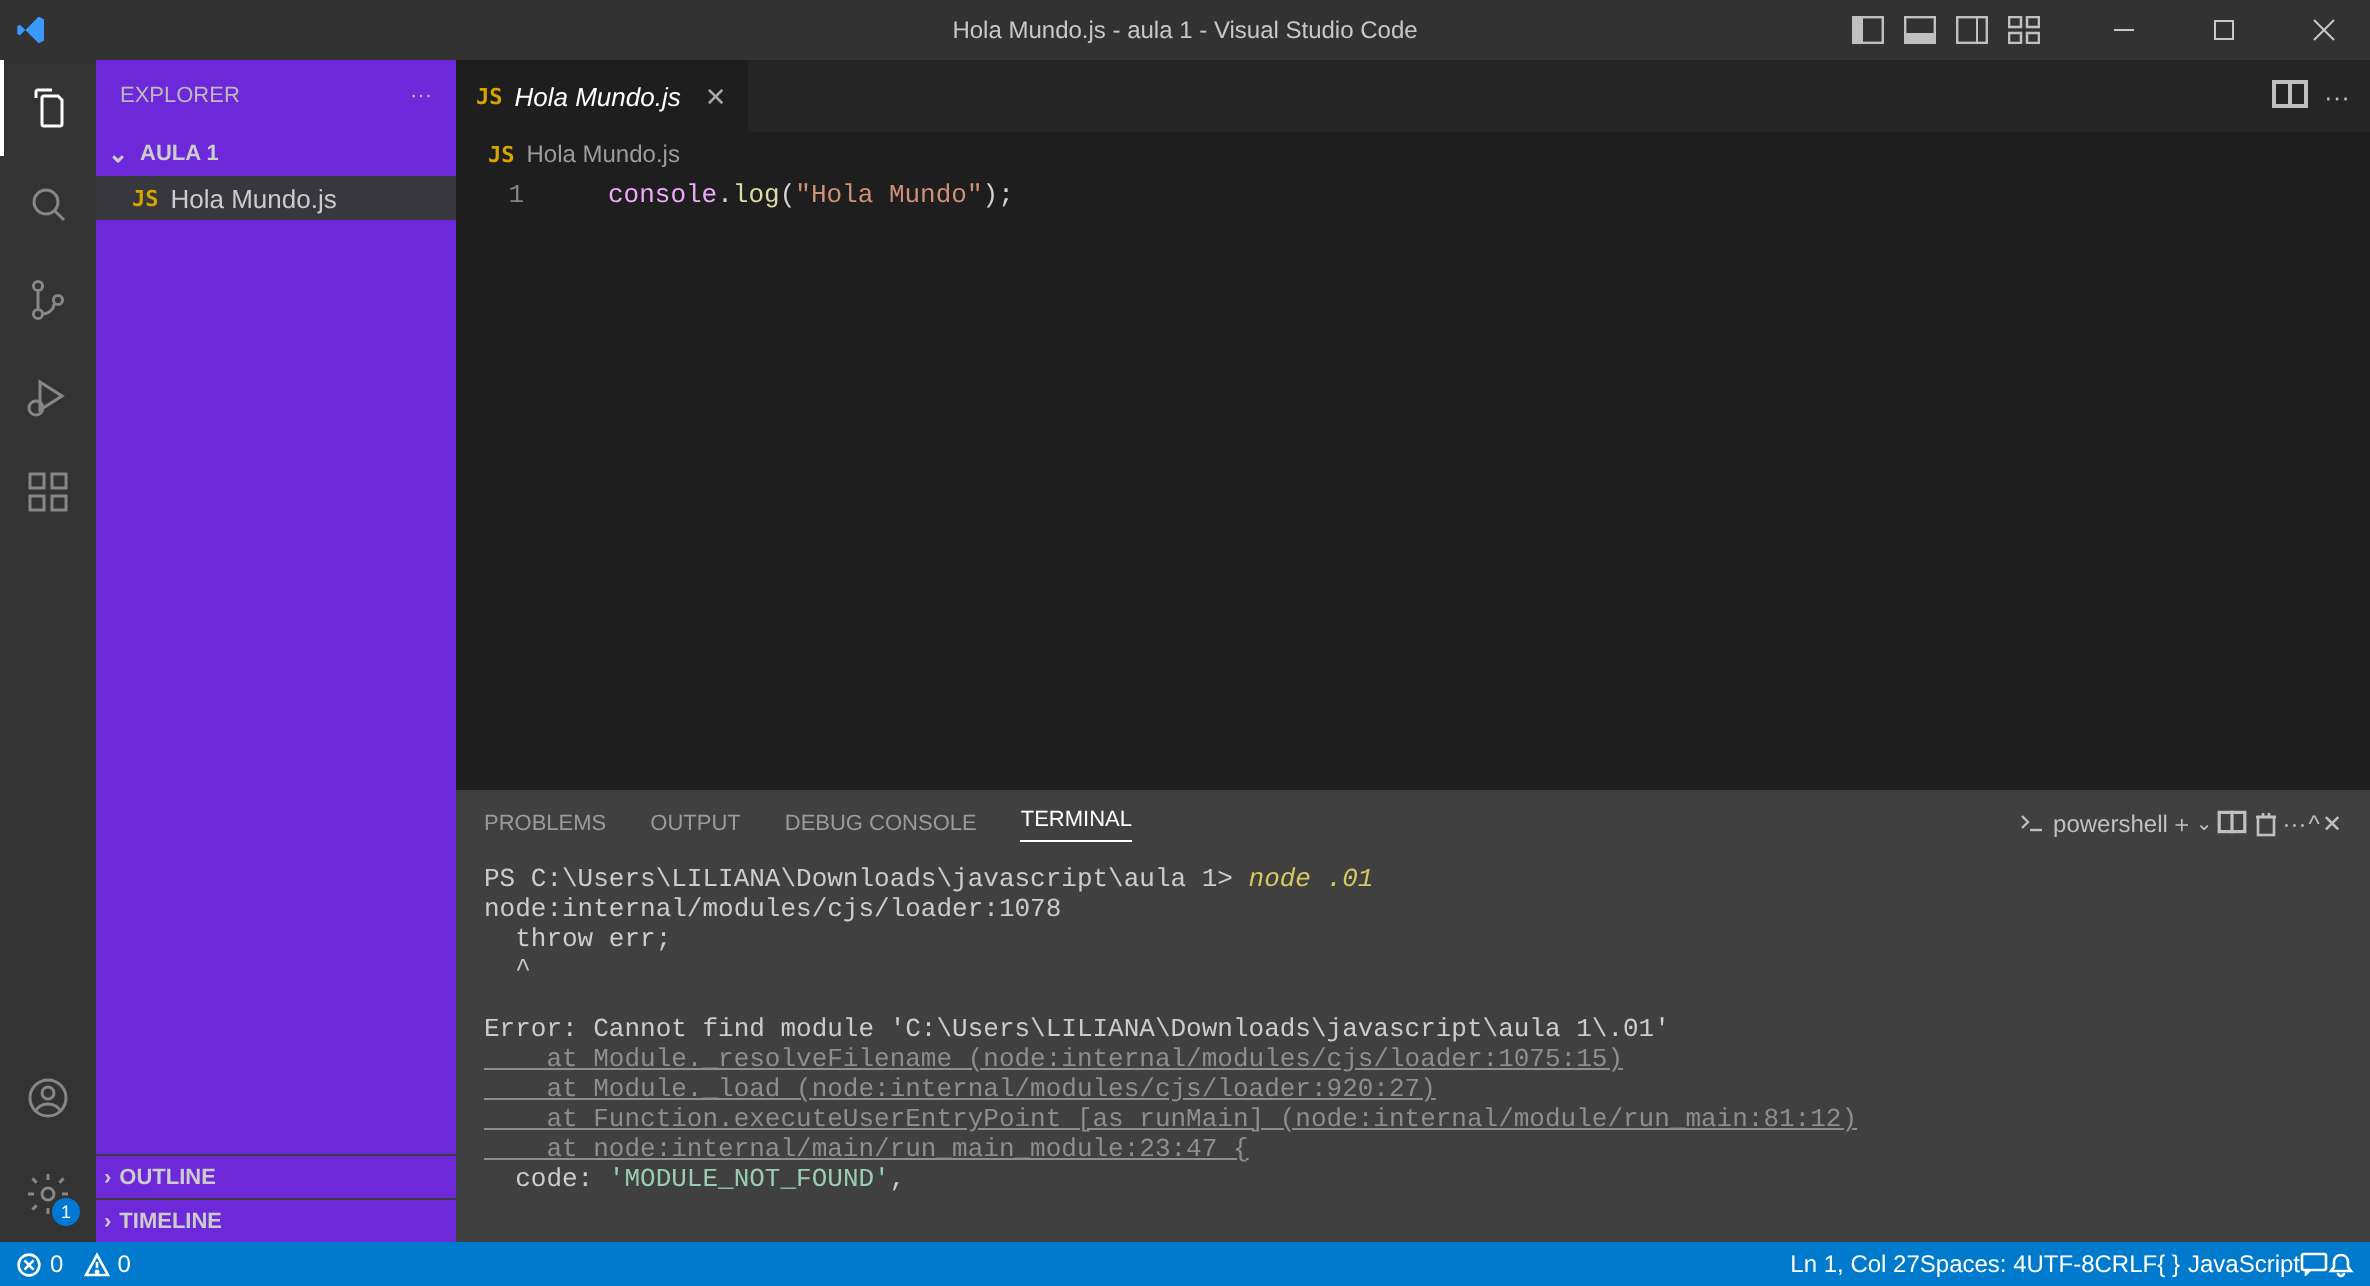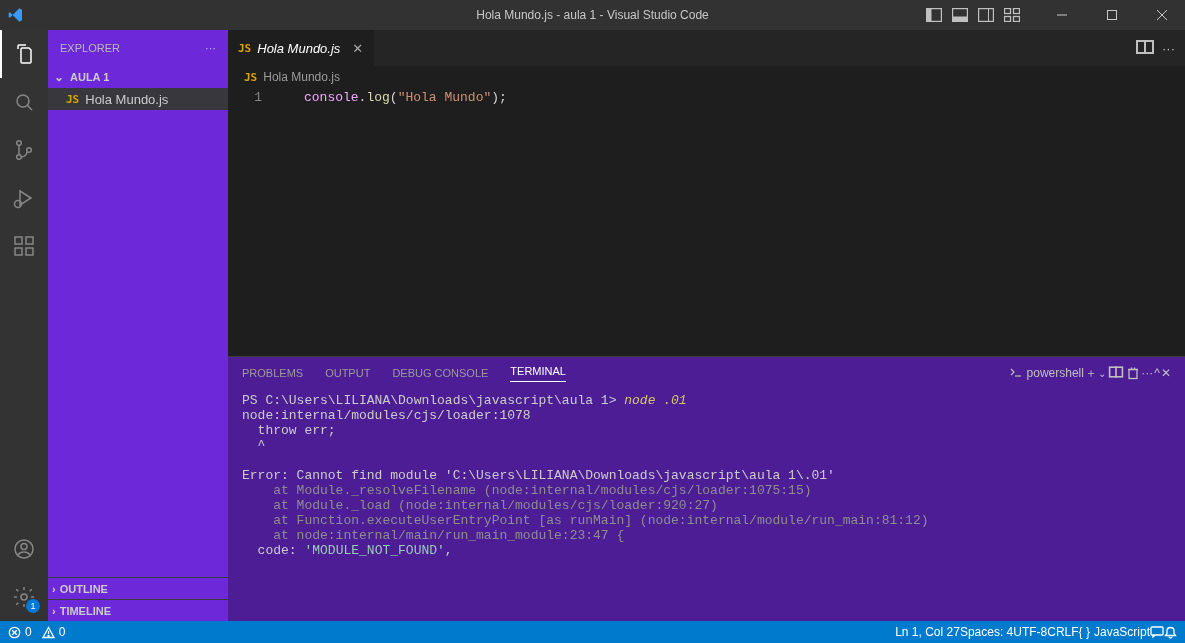--- a/index.html
+++ b/index.html
@@ -242,23 +242,23 @@
   }
   .codeline { white-space: pre; }
   .codeline { padding-top: 2px; }
   .tok-ident { color: #f0abfc; margin-left: 28px; }
   .tok-func { color: #dcdcaa; }
   .tok-str { color: #ce9178; }
   .tok-punc { color: #d4d4d4; }
 
   
   .panel {
-    height: 265px;
+    height: 226px;
     border-top: 1px solid #3c3c3c;
-    background: #4c1d95;
+    background: #404040;
     display: flex;
     flex-direction: column;
   }
   .panel-tabs {
     height: 32px;
     display: flex;
     align-items: center;
     padding: 0 14px;
     gap: 22px;
     font-size: 11px;
@@ -286,21 +286,21 @@
   .terminal {
     flex: 1;
     padding: 4px 14px 10px 14px;
     font-family: Consolas, "Courier New", monospace;
     font-size: 13px;
     color: #cccccc;
     white-space: pre;
     overflow: auto;
   }
   .t-cmd { color: #d8c862; font-style: italic; }
-  .t-dim { color: #8e8e8e; }
+  .t-dim { color: #8e8e8e; text-decoration: underline; }
   .t-err { color: #9bccb5; }
 
   
   .statusbar {
     height: 22px;
     background: #007acc;
     display: flex;
     align-items: center;
     color: #ffffff;
     font-size: 12px;

